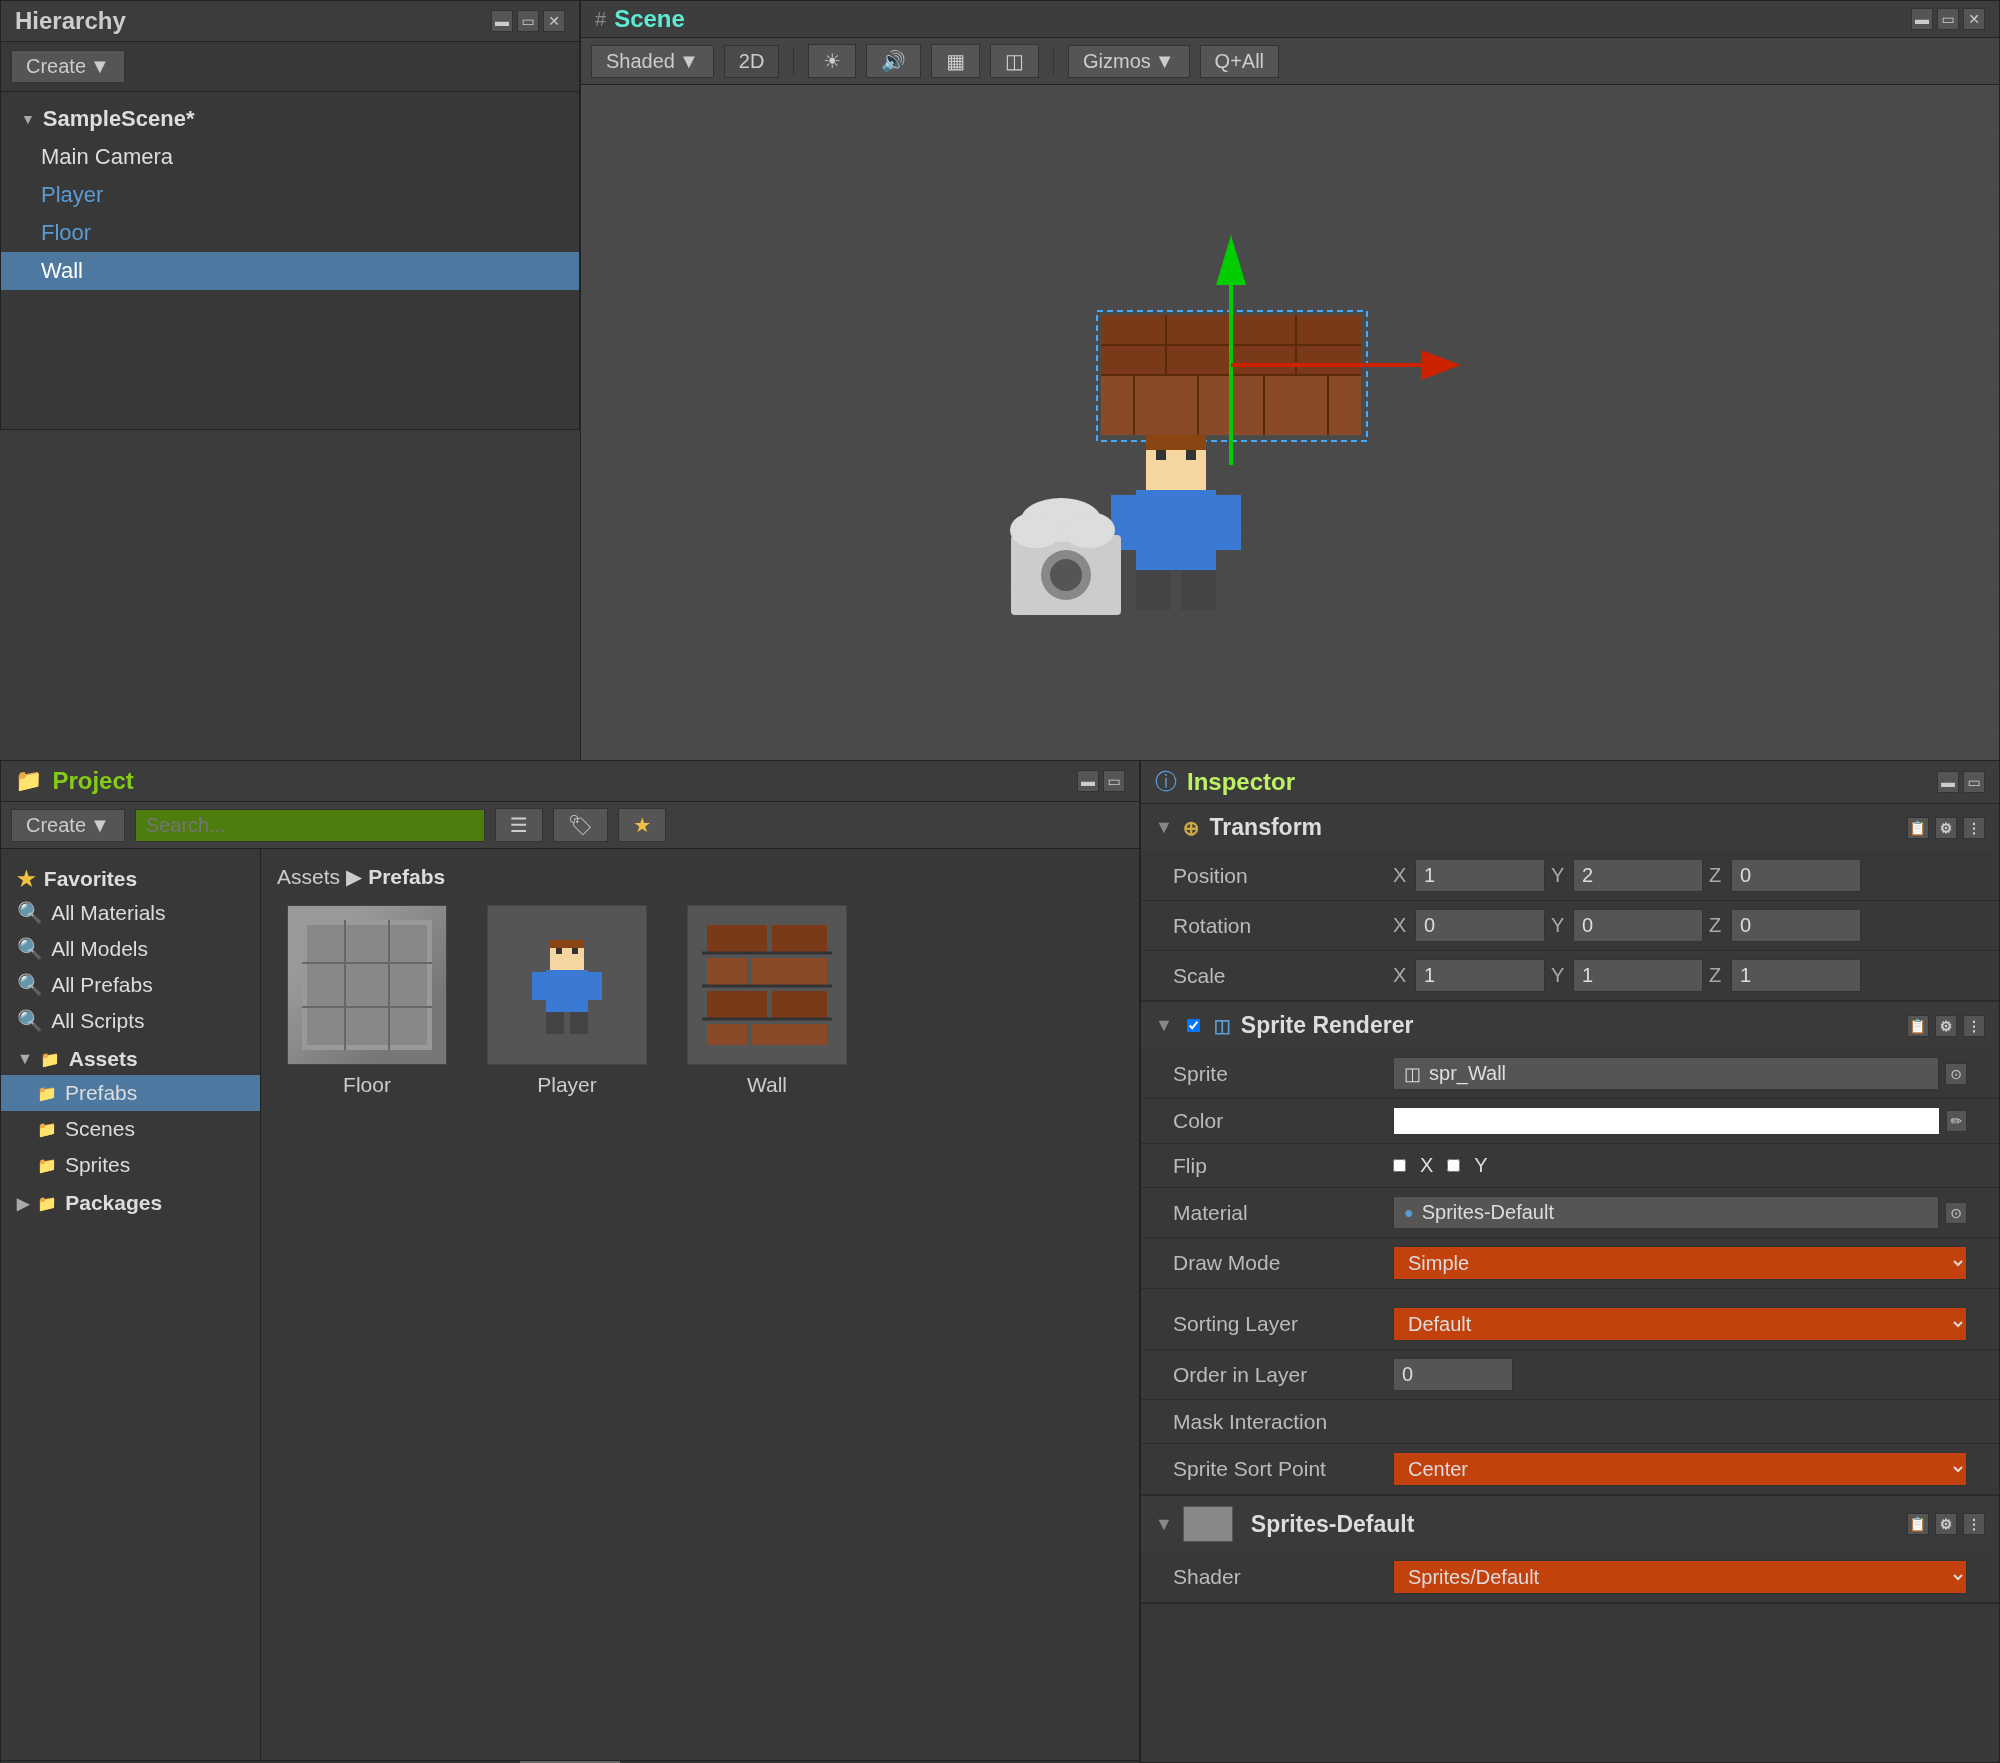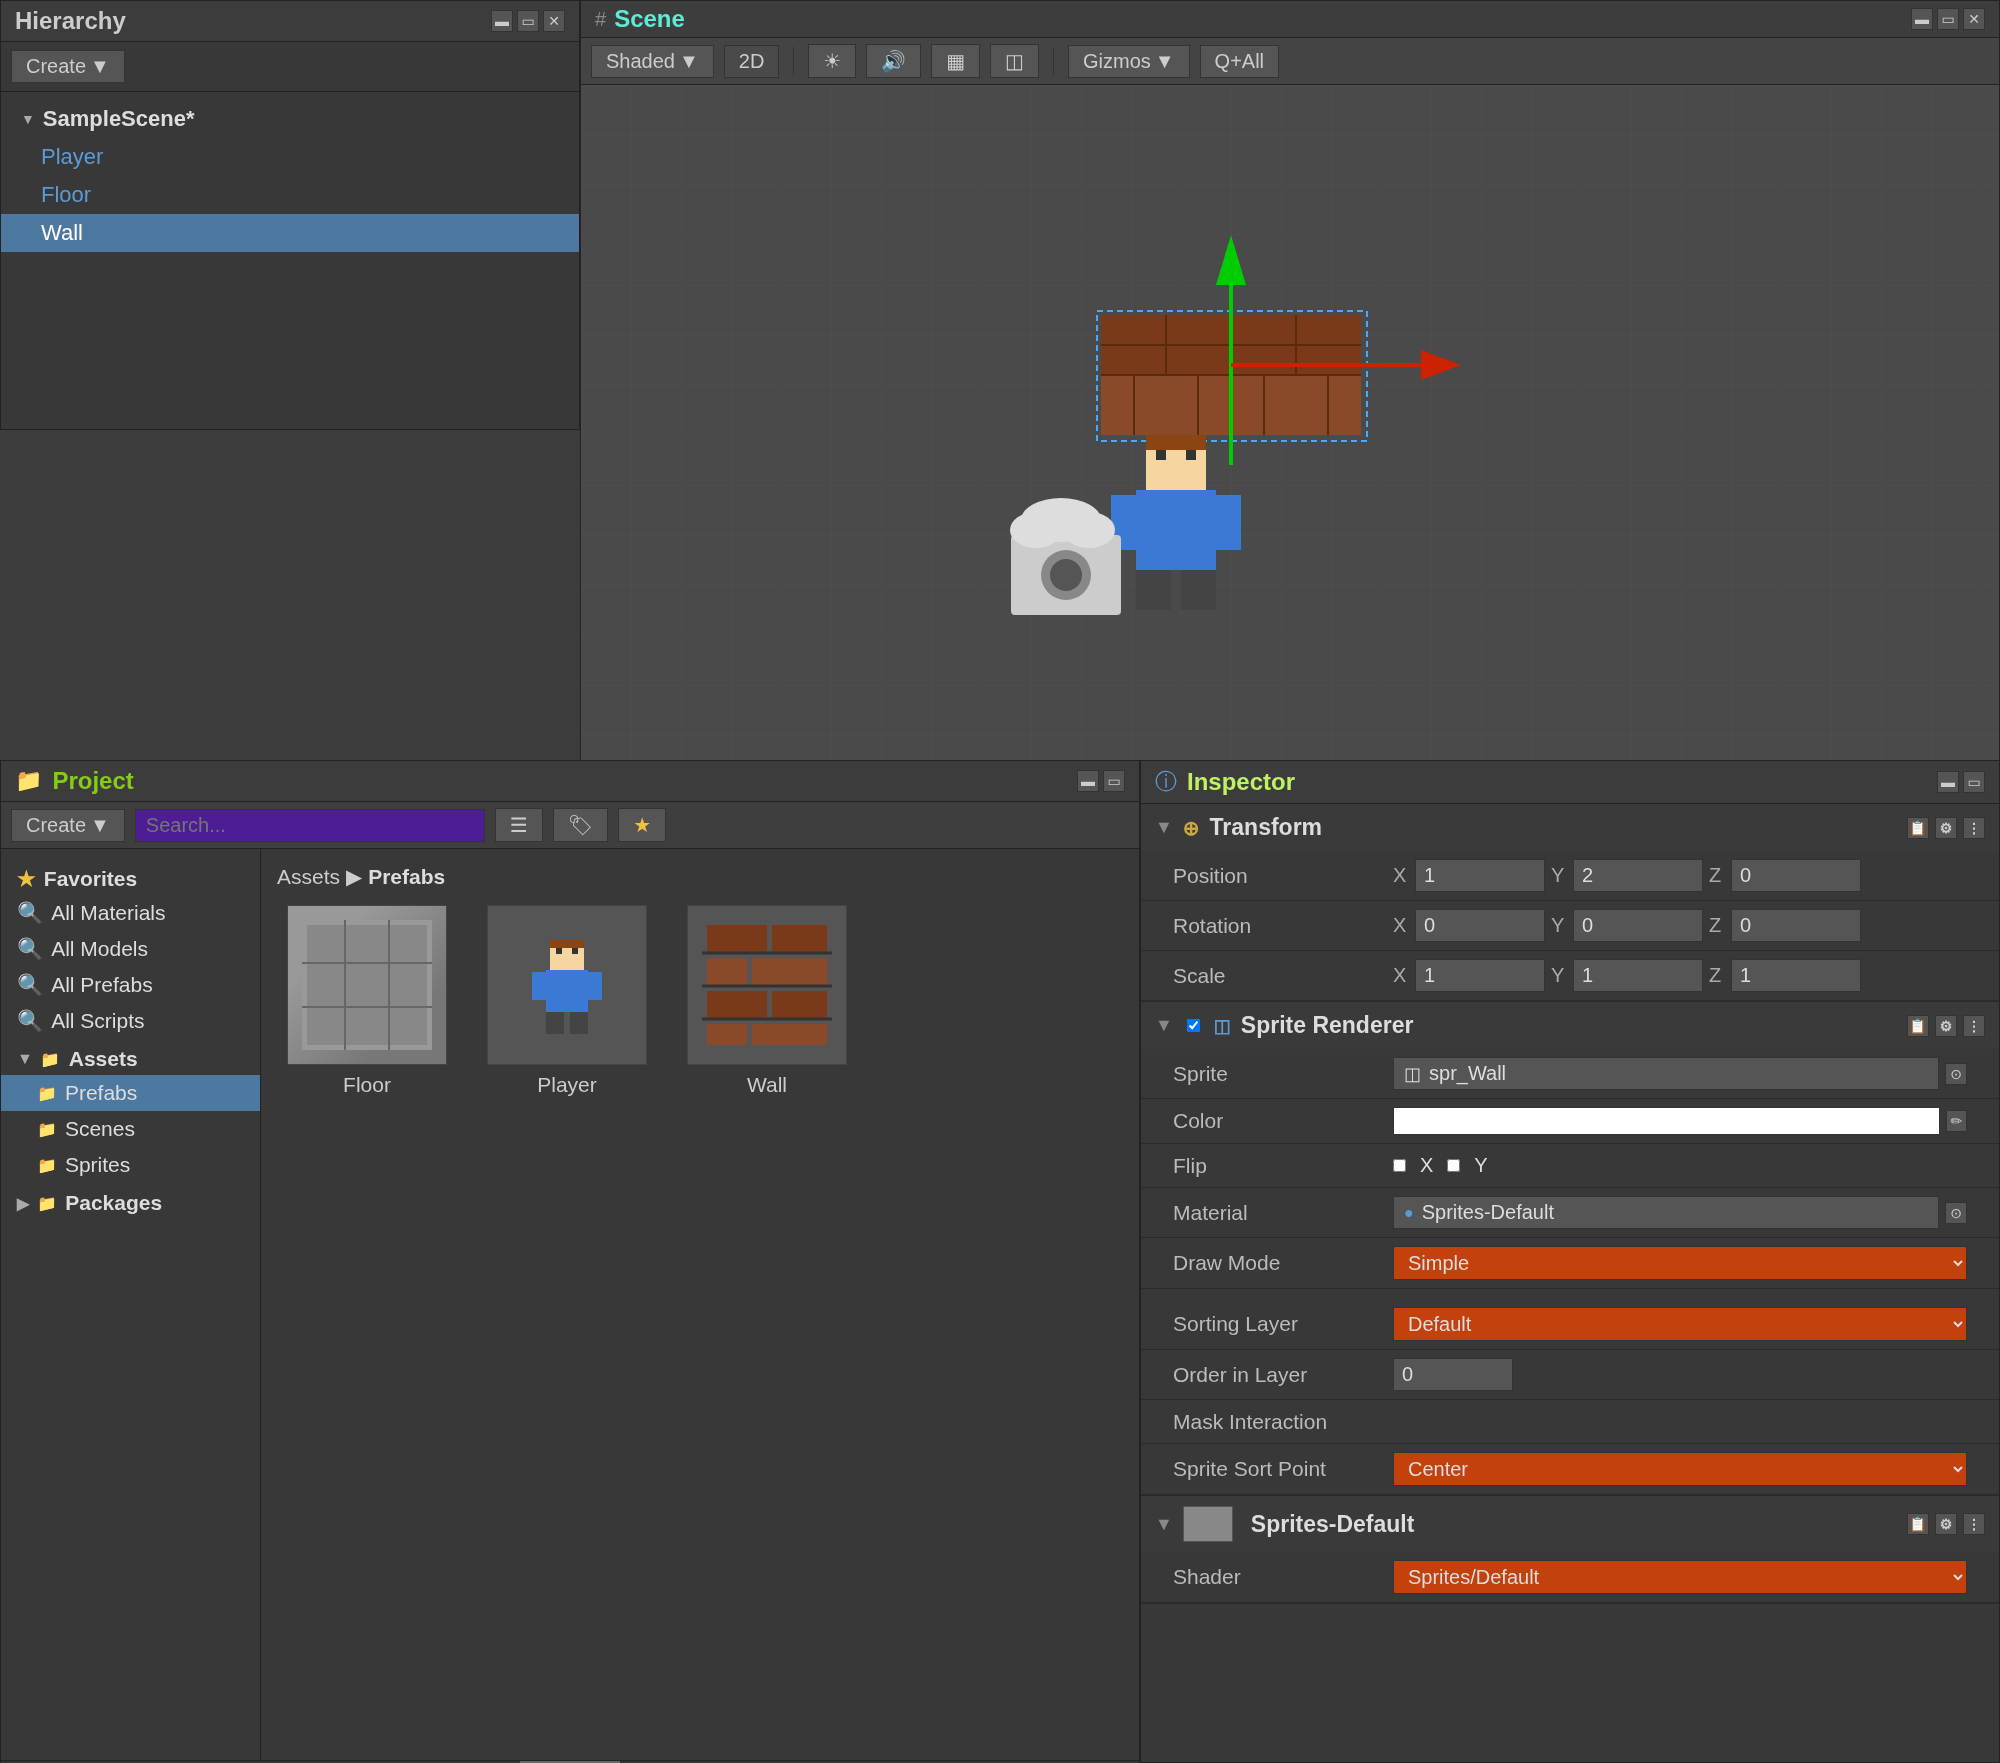--- a/index.html
+++ b/index.html
@@ -113,21 +113,21 @@
     }
     .project-toolbar {
       background: #3e3e3e;
       border-bottom: 1px solid #222;
       padding: 6px 10px;
       display: flex;
       align-items: center;
       gap: 10px;
     }
     .search-input {
-      background: #4c1d95;
+      background: #4d7c0f;
       border: 1px solid #333;
       color: #ccc;
       padding: 4px 10px;
       font-size: 20px;
       width: 350px;
     }
     #project-content {
       display: flex;
       height: calc(100% - 90px);
     }
@@ -384,20 +384,23 @@
     <button class="toolbar-btn">
       <span>Create</span>
       <span>▼</span>
     </button>
   </div>
   <div id="hierarchy-tree">
 
     <div class="tree-item tree-scene">
       <span class="triangle">▼</span>
       <span>SampleScene*</span>
+    </div>
+    <div class="tree-item indent1 tree-white">
+      <span>Main Camera</span>
     </div>
     <div class="tree-item indent1 tree-blue">
       <span>Player</span>
     </div>
     <div class="tree-item indent1 tree-blue">
       <span>Floor</span>
     </div>
     <div class="tree-item indent1 selected">
       <span>Wall</span>
     </div>

